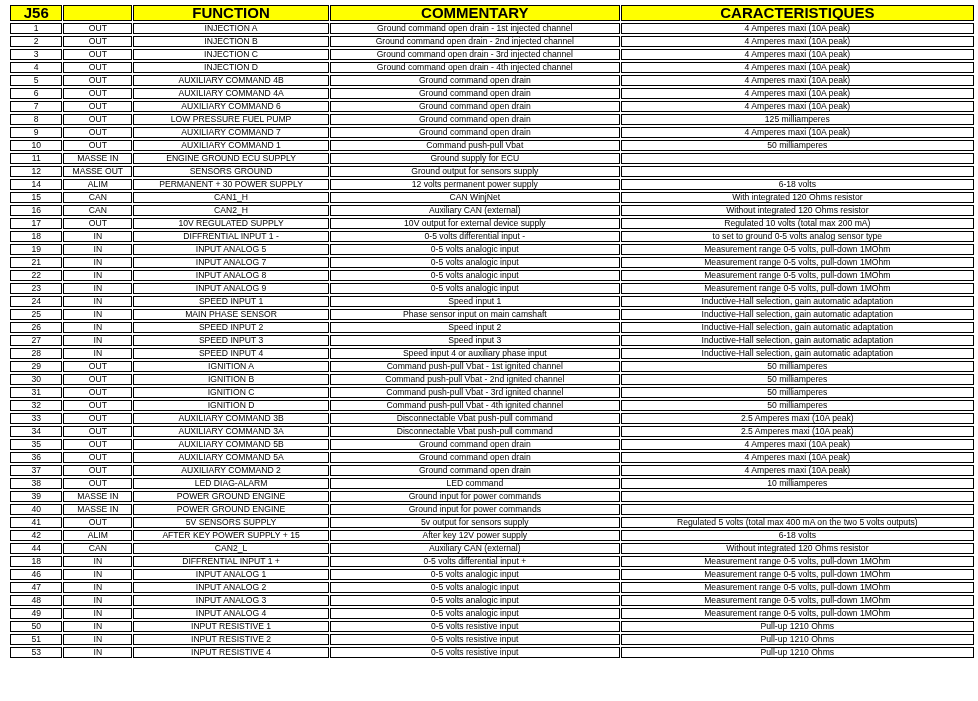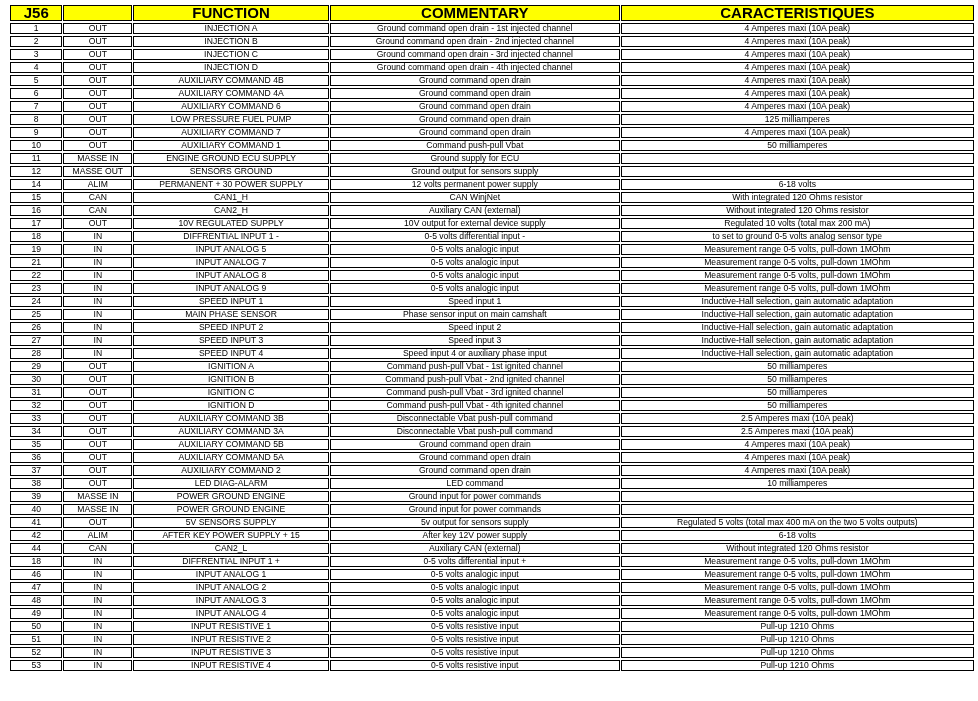--- a/index.html
+++ b/index.html
@@ -453,27 +453,20 @@
   </tr>
 
   <tr>
     <td>51</td>
     <td>IN</td>
     <td>INPUT RESISTIVE 2</td>
     <td>0-5 volts resistive input</td>
     <td>Pull-up 1210 Ohms</td>
   </tr>
 
-  <tr>
-    <td>52</td>
-    <td>IN</td>
-    <td>INPUT RESISTIVE 3</td>
-    <td>0-5 volts resistive input</td>
-    <td>Pull-up 1210 Ohms</td>
-  </tr>
 
   <tr>
     <td>53</td>
     <td>IN</td>
     <td>INPUT RESISTIVE 4</td>
     <td>0-5 volts resistive input</td>
     <td>Pull-up 1210 Ohms</td>
   </tr>
 
 </tbody>

